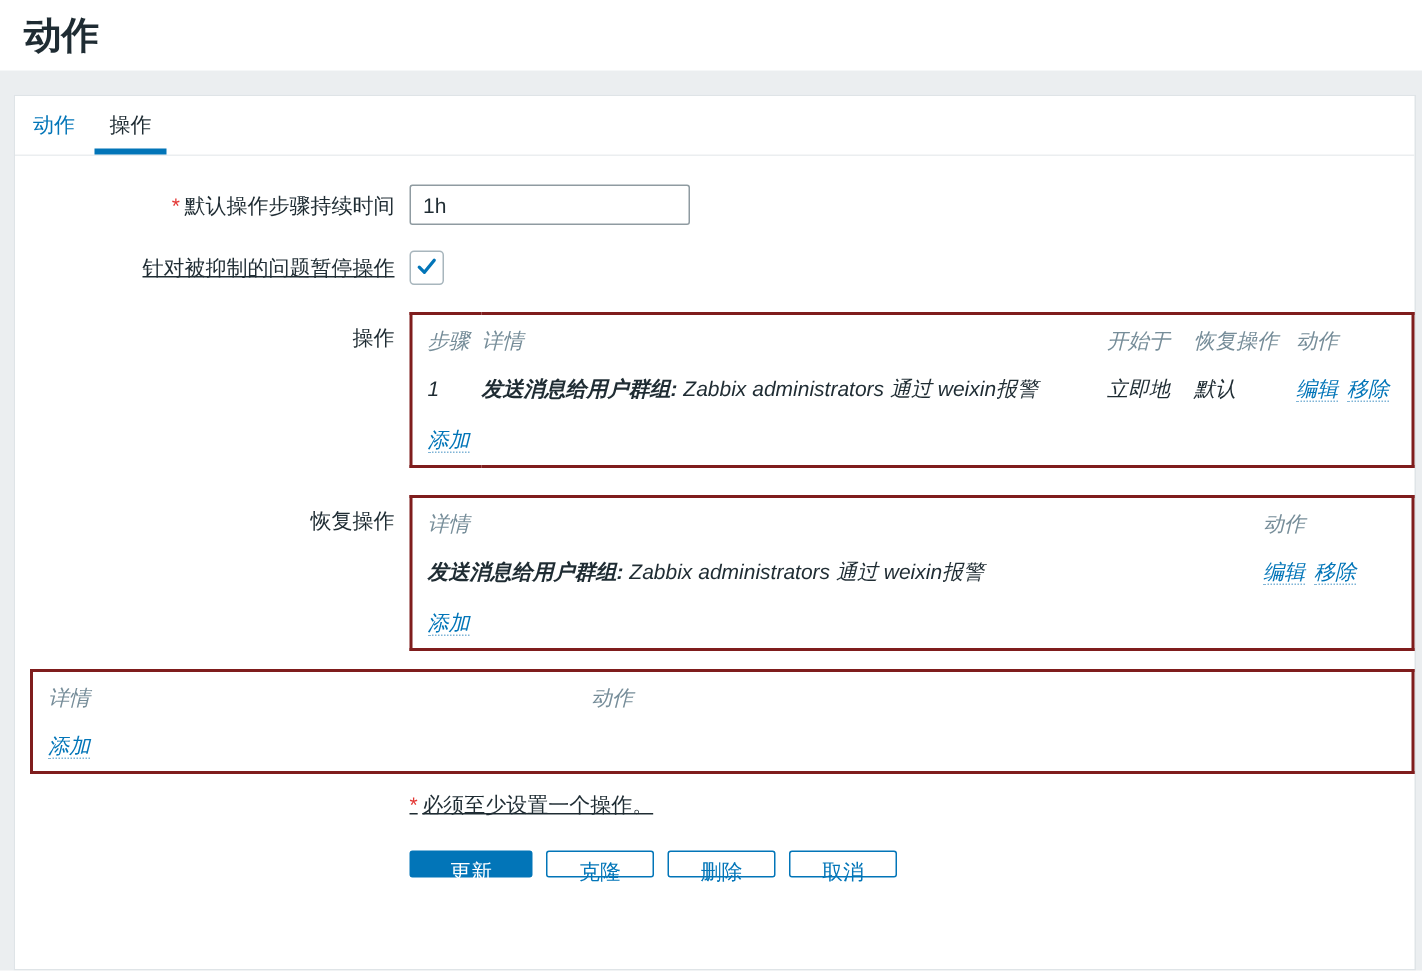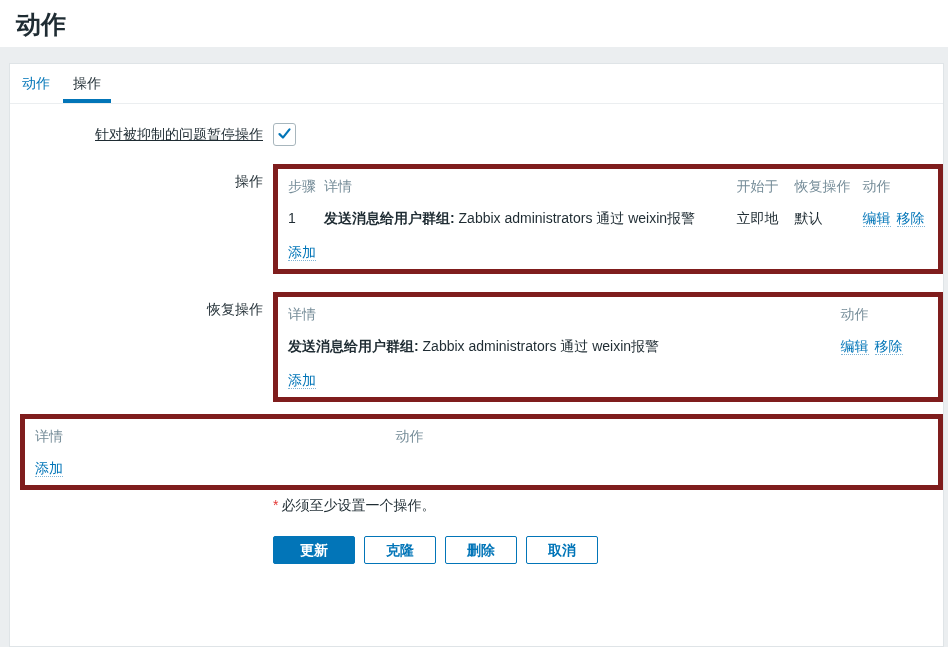--- a/index.html
+++ b/index.html
@@ -43,60 +43,68 @@
     border: 1px solid #8f9ba1; border-radius: 2px;
     font-family: "Liberation Sans", sans-serif; font-size: 14px; color: #1f2c33;
     outline: none; background: #fff;
   }
 
   .checkbox { width: 23px; height: 23px; border: 1px solid #a8b6bd; border-radius: 3px;
               background: #fff; display: flex; align-items: center; justify-content: center; cursor: pointer; }
   .checkbox svg { width: 15px; height: 15px; }
 
   
-  table.op-table { width: 100%; border-collapse: collapse; border: 5px solid #7f1d1d; }
+  table.op-table { width: 100%; border-collapse: collapse; border: 2px solid #7f1d1d; font-style: italic; }
   table.op-table th {
     color: #768d99; font-weight: normal; text-align: left;
     padding: 9px 8px 7px 0; line-height: 16px; white-space: nowrap;
   }
   table.op-table td { padding: 9px 8px 8px 0; line-height: 17px; vertical-align: top; }
   table.op-table th:first-child, table.op-table td:first-child { padding-left: 10px; }
   .b { font-weight: 700; }
   a.dlink { color: #0275b8; text-decoration: none; border-bottom: 1px dotted #7fb4d6; cursor: pointer; white-space: nowrap; text-align: center; }
   .link-gap { display: inline-block; width: 6px; }
   .add-row td { padding-top: 8px; padding-bottom: 10px; }
 
   
-  .hint-row { margin-left: 263px; margin-top: 7px; line-height: 16px; }
+  .hint-row { margin-left: 263px; margin-top: 12px; line-height: 16px; text-decoration: underline; }
   .buttons-row { margin-left: 263px; margin-top: 23px; display: flex; }
   .btn {
-    height: 28px; border-radius: 2px; font-family: "Liberation Sans", sans-serif;
+    height: 18px; border-radius: 2px; font-family: "Liberation Sans", sans-serif;
     font-size: 14px; line-height: 26px; text-align: center;
     border: 1px solid #0275b8; background: #fff; color: #0275b8;
-    margin-right: 9px; padding: 0 21px; cursor: pointer; font-weight: bold;
+    margin-right: 9px; padding: 0 21px; cursor: pointer;
   }
   .btn-primary { background: #0275b8; color: #fff; padding: 0 26px; }
 </style>
 </head>
 <body>
 
 <div>
   <header class="page-header">
     <h1>动作</h1>
   </header>
 
   <div class="widget">
 
     <nav class="tabs">
       <div class="tab">动作</div>
       <div class="tab active">操作</div>
     </nav>
 
     <div class="form">
 
+      <div class="form-row mb17">
+        <div class="form-label">
+          <span class="req">*</span><span>默认操作步骤持续时间</span>
+        </div>
+        <div class="form-field">
+          <input type="text" value="1h" style="">
+        </div>
+      </div>
 
       <div class="form-row mb18">
         <div class="form-label" style="padding-top:3px;text-decoration:underline;">针对被抑制的问题暂停操作</div>
         <div class="form-field">
           <div class="checkbox">
             <span><svg viewBox="0 0 24 24">
                   <path d="M4 13 L9.5 18.5 L20 5.5" fill="none" stroke="#0275b8" stroke-width="3.5" stroke-linecap="round" stroke-linejoin="round"></path>
                 </svg></span>
           </div>
         </div>

